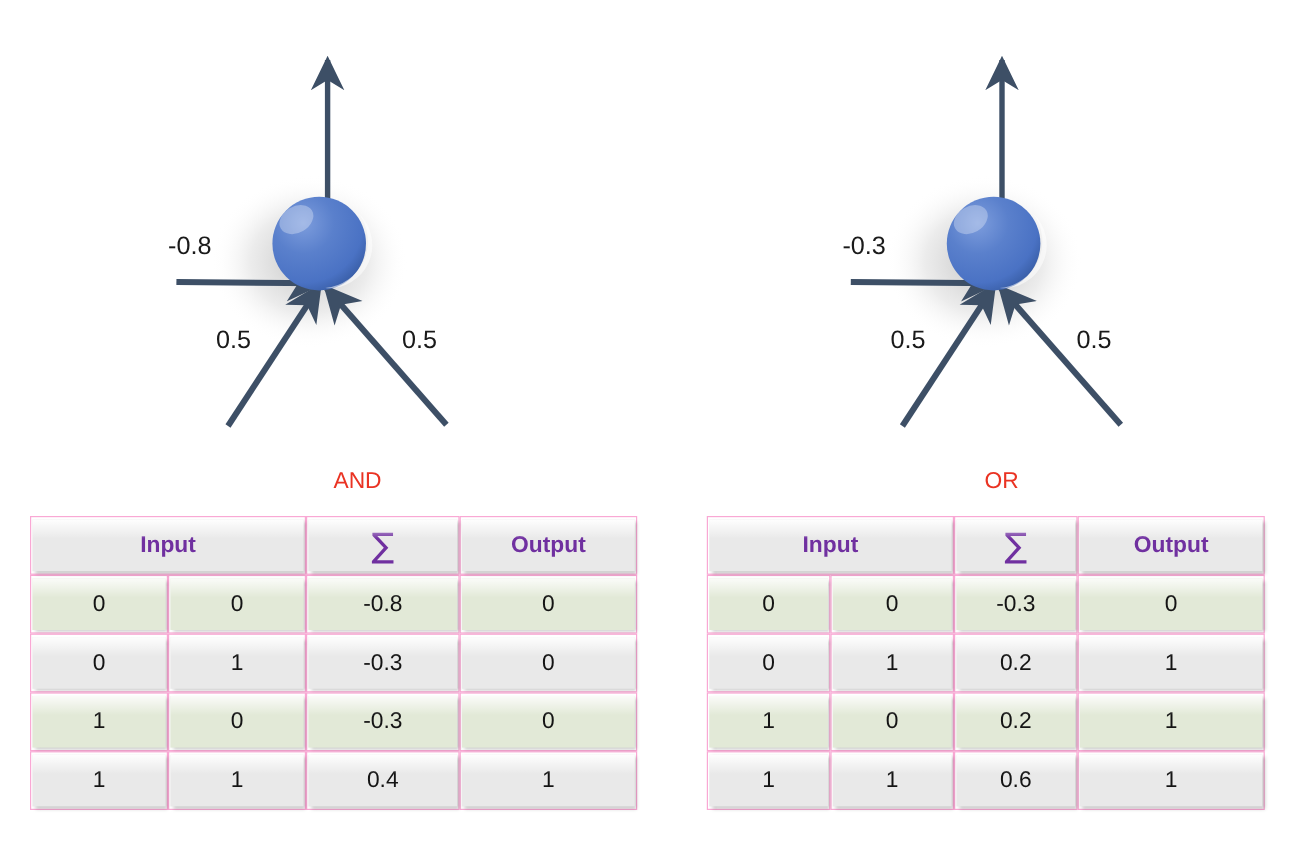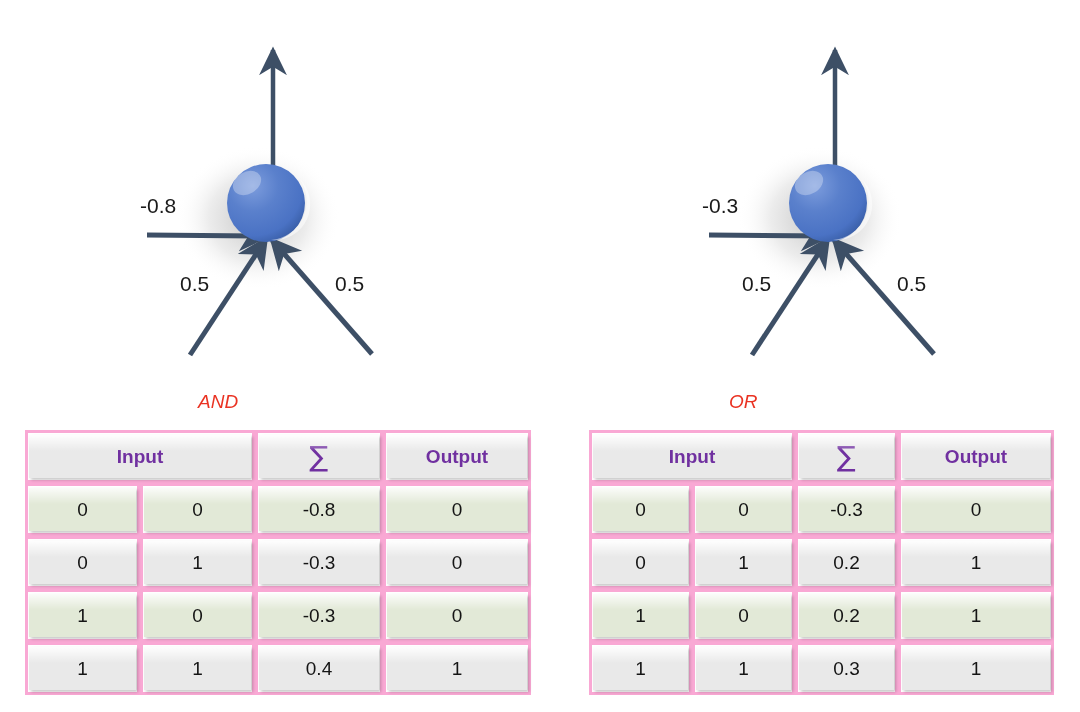--- a/index.html
+++ b/index.html
@@ -52,41 +52,40 @@
   .weight-in1  { left: 180px; top: 272px; }
   .weight-in2  { left: 335px; top: 272px; }
 
   
   .gate-caption {
     position: absolute;
     top: 391px;
     font-size: 19px;
     color: #ea3323;
     font-family: "Liberation Sans", sans-serif;
-    text-align: left;
+    text-align: right;
     width: 120px;
-    font-style: italic;
   }
   .gate-caption.and { left: 198px; }
   .gate-caption.or  { left: 729px; }
 
   
   .truth-table {
     position: absolute;
     top: 430px;
     border-collapse: separate;
     border-spacing: 0;
     table-layout: fixed;
     background: #ffffff;
   }
   .truth-table.and { left: 25px;  width: 506px; }
   .truth-table.or  { left: 589px; width: 465px; }
 
   .truth-table td, .truth-table th {
-    border: 3px solid #f9a8d4;
+    border: 1px solid #f9a8d4;
     padding: 0;
     margin: 0;
     height: 47px;
     text-align: left;
     vertical-align: middle;
     font-family: "Liberation Sans", sans-serif;
     font-weight: normal;
   }
 
   
@@ -357,21 +356,21 @@
           </td>
       </tr>
       <tr>
         <td>
             <div class="cellbox val">1</div>
           </td>
         <td>
             <div class="cellbox val">1</div>
           </td>
         <td>
-            <div class="cellbox val">0.3</div>
+            <div class="cellbox val">0.6</div>
           </td>
         <td>
             <div class="cellbox val">1</div>
           </td>
       </tr>
     </tbody>
   </table>
 
 </div>
 

